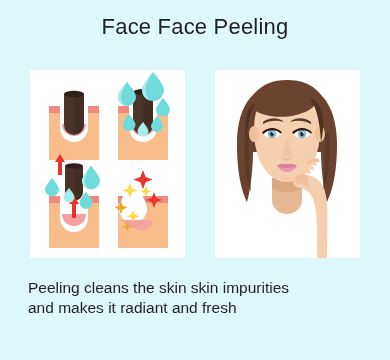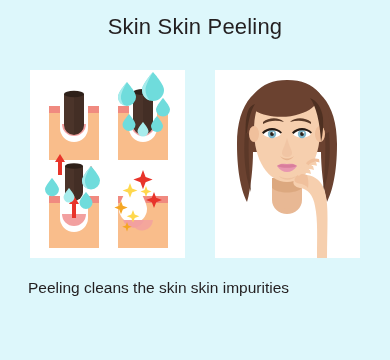--- a/index.html
+++ b/index.html
@@ -36,21 +36,21 @@
   }
   .caption span{display:block;}
 
   svg{display:block;}
 </style>
 </head>
 <body>
 
 <div id="stage">
 
-  <div class="title">Skin Skin Peeling</div>
+  <div class="title">Face Face Peeling</div>
 
   <div class="panel" id="panel-left">
     <svg width="155" height="188" viewBox="0 0 155 188" xmlns="http://www.w3.org/2000/svg">
 
       <g>
         <rect x="19" y="36" width="50" height="54" fill="#f9bd8b"></rect>
         <rect x="19" y="36" width="50" height="7" fill="#f08a80"></rect>
         <path d="M30 36 h28 v22 a14 14 0 0 1 -28 0 z" fill="#ffffff"></path>
         <path d="M32 54 h24 a12 12 0 0 1 -24 0 z" fill="#f2a0a0"></path>
         <path d="M34 24 h20 v31 a10 10 0 0 1 -20 0 z" fill="#4b342a"></path>
@@ -183,15 +183,16 @@
         <path d="M98 96 c-6 -2 -13 0 -15 4.5 l3 1.8 c2 -3.2 7.5 -4.4 13 -2.4 z" fill="#f6cfae"></path>
         <path d="M101 92 c-6 -2 -13 .4 -15 5 l3 1.8 c2 -3.4 7.5 -5 13 -3 z" fill="#f6cfae"></path>
         <path d="M104 89 c-5 -1.6 -11 .6 -13 4.6 l2.6 1.6 c1.8 -3 6.6 -4.4 11 -2.8 z" fill="#f0c09c"></path>
       </g>
 
     </svg>
   </div>
 
   <div class="caption">
     <span>Peeling cleans the skin skin impurities</span>
+    <span>and makes it radiant and fresh</span>
   </div>
 
 </div>
 
 </body></html>

